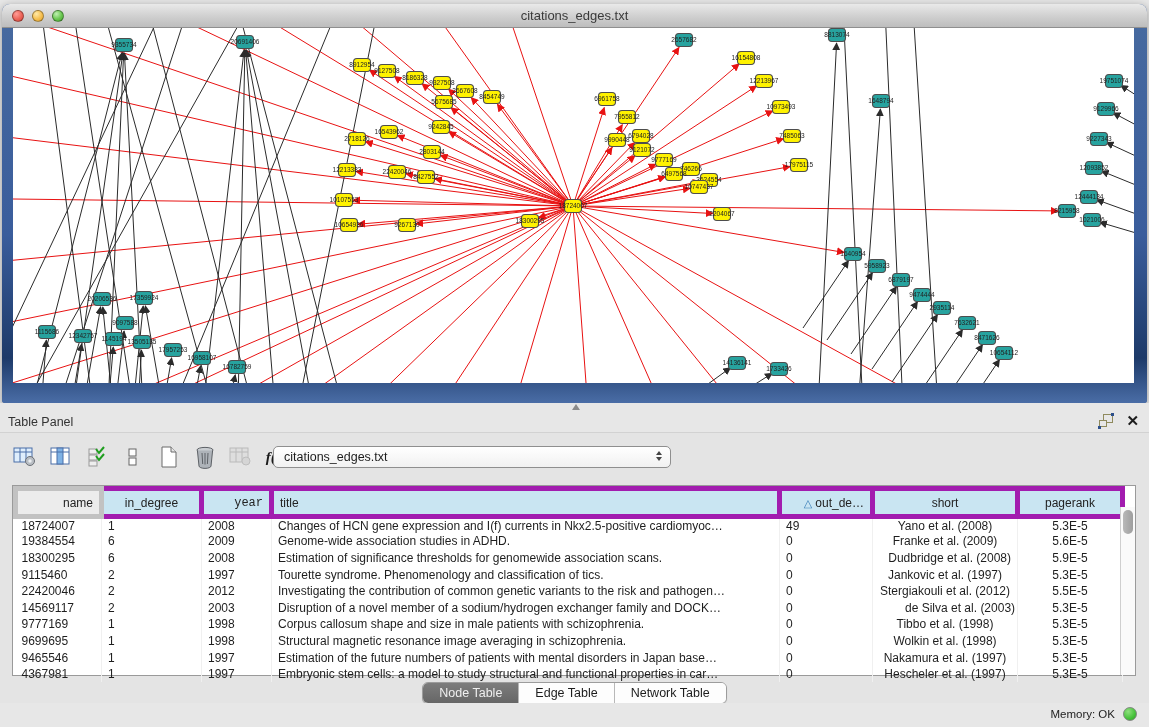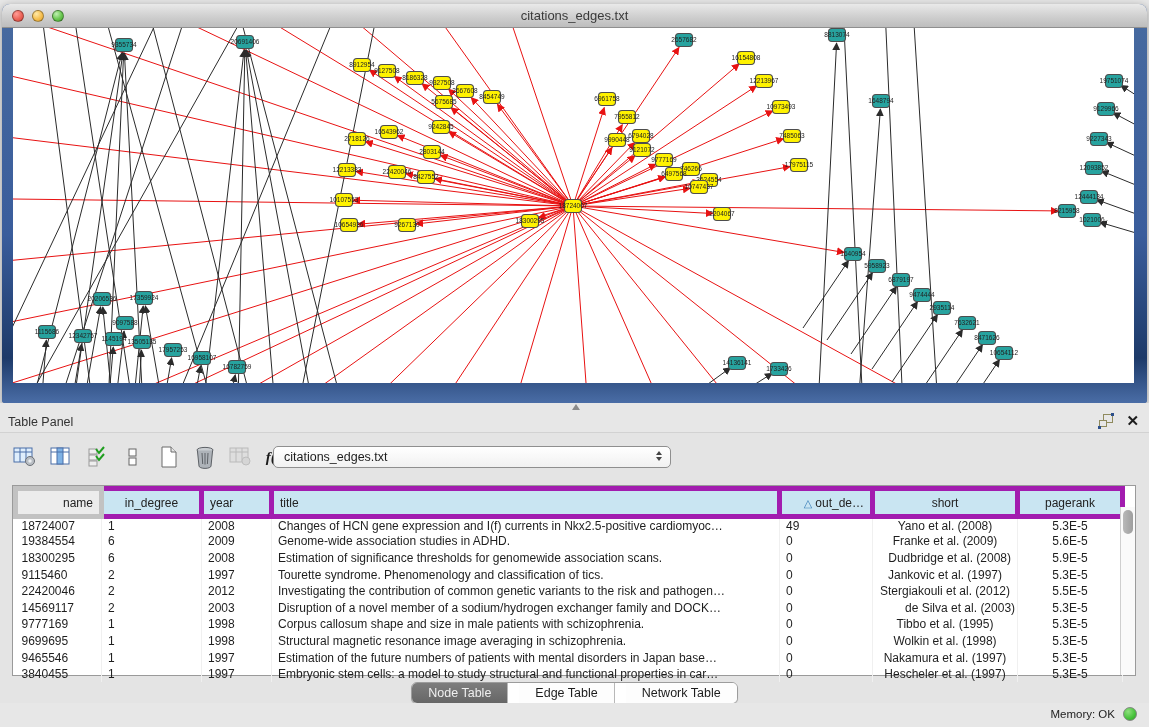--- a/index.html
+++ b/index.html
@@ -64,21 +64,21 @@
     overflow:hidden; white-space:nowrap; text-overflow:clip; }
   .sort-tri { color:#3a7fb8; font-size:11px; margin-right:3px; }
   .vscroll { position:absolute; right:0; top:21px; bottom:0; width:15px;
     background:#fafafa; border-left:1px solid #cfcfcf; }
   .vthumb { position:absolute; left:2px; top:3px; width:10px; height:24px;
     background:linear-gradient(90deg,#b9b9b9,#9e9e9e); border-radius:5px; }
 
   
   .tabs { position:absolute; left:0; right:0; top:249px; display:flex; justify-content:center; }
   .seg { display:flex; border:1px solid #9c9c9c; border-radius:6px; overflow:hidden;
-    background:#ffffff; box-shadow:0 1px 1px rgba(0,0,0,.15);gap:11px; }
+    background:#ffffff; box-shadow:0 1px 1px rgba(0,0,0,.15); }
   .seg button { border:none; background:#fdfdfd; font-size:12.5px; color:#1c1c1c;
     padding:3px 16px; border-right:1px solid #b8b8b8; font-family:inherit; }
   .seg button:last-child { border-right:none; }
   .seg button.sel { background:linear-gradient(#7d7d7d,#666666); color:#efefef; }
 
   
   .status-bar { position:absolute; left:0; bottom:0; width:1149px; height:24px; background:#e7e7e7; }
   .mem-label { position:absolute; right:34px; top:5px; font-size:11.5px; color:#222; }
   .mem-dot { position:absolute; right:12px; top:4px; width:14px; height:14px; border-radius:50%;
     background:radial-gradient(circle at 35% 30%, #8fe07e, #46c23a 60%, #2f9a27); border:1px solid #8a8a8a; }
@@ -586,21 +586,21 @@
           <col style="width: 70px;">
           <col style="width: 508px;">
           <col style="width: 93px;">
           <col style="width: 145px;">
           <col style="width: 105px;">
         </colgroup>
         <thead>
           <tr>
             <th class="dim" style="text-align: right;"><span>name</span></th>
             <th style="text-align: center;"><span>in_degree</span></th>
-            <th style="text-align: left;"><span>year</span></th>
+            <th style="text-align: right; font-family: Liberation Mono, monospace;"><span>year</span></th>
             <th style="text-align: left; margin-top: 44px;"><span>title</span></th>
             <th style="text-align: right;"><span class="sort-tri">△</span><span>out_de…</span></th>
             <th style="text-align: center;"><span>short</span></th>
             <th style="text-align: center;"><span>pagerank</span></th>
           </tr>
         </thead>
         <tbody>
           <tr>
             <td style="text-align: left;">18724007</td>
             <td style="text-align: left;">1</td>
@@ -654,21 +654,21 @@
             <td style="text-align: left;">0</td>
             <td style="text-align: center; padding-left: 32px;">de Silva et al. (2003)</td>
             <td style="text-align: center;">5.3E-5</td>
           </tr>
           <tr>
             <td style="text-align: left;">9777169</td>
             <td style="text-align: left;">1</td>
             <td style="text-align: left;">1998</td>
             <td style="text-align: left;">Corpus callosum shape and size in male patients with schizophrenia.</td>
             <td style="text-align: left;">0</td>
-            <td style="text-align: center;">Tibbo et al. (1995)</td>
+            <td style="text-align: center;">Tibbo et al. (1998)</td>
             <td style="text-align: center;">5.3E-5</td>
           </tr>
           <tr>
             <td style="text-align: left;">9699695</td>
             <td style="text-align: left;">1</td>
             <td style="text-align: left;">1998</td>
             <td style="text-align: left;">Structural magnetic resonance image averaging in schizophrenia.</td>
             <td style="text-align: left;">0</td>
             <td style="text-align: center;">Wolkin et al. (1998)</td>
             <td style="text-align: center;">5.3E-5</td>
@@ -676,21 +676,21 @@
           <tr>
             <td style="text-align: left;">9465546</td>
             <td style="text-align: left;">1</td>
             <td style="text-align: left;">1997</td>
             <td style="text-align: left;">Estimation of the future numbers of patients with mental disorders in Japan base…</td>
             <td style="text-align: left;">0</td>
             <td style="text-align: center;">Nakamura et al. (1997)</td>
             <td style="text-align: center;">5.3E-5</td>
           </tr>
           <tr>
-            <td style="text-align: left;">3840455</td>
+            <td style="text-align: left;">4367981</td>
             <td style="text-align: left;">1</td>
             <td style="text-align: left;">1997</td>
             <td style="text-align: left;">Embryonic stem cells: a model to study structural and functional properties in car…</td>
             <td style="text-align: left;">0</td>
             <td style="text-align: center;">Hescheler et al. (1997)</td>
             <td style="text-align: center;">5.3E-5</td>
           </tr>
         </tbody>
       </table>
     <div class="vscroll">

